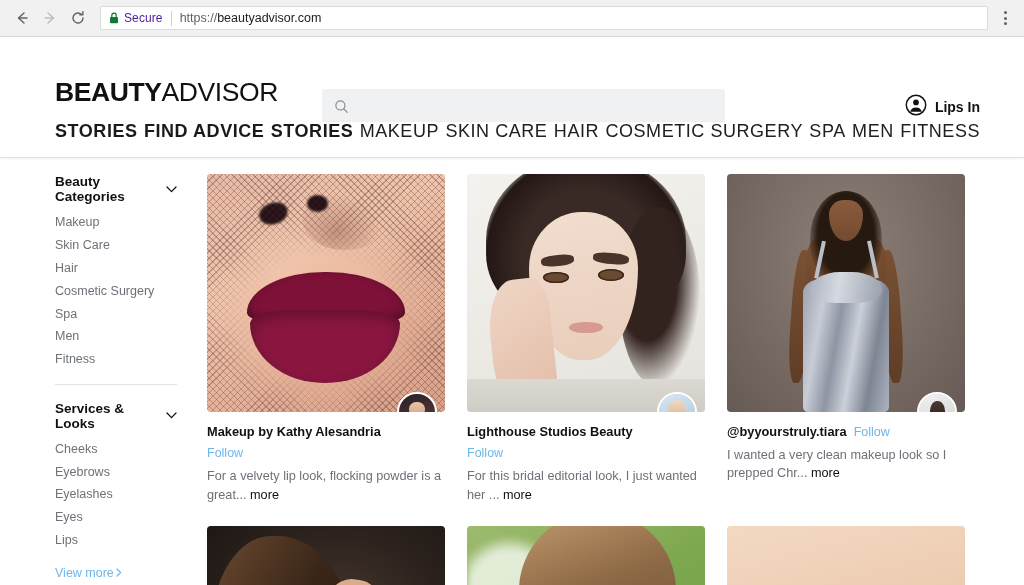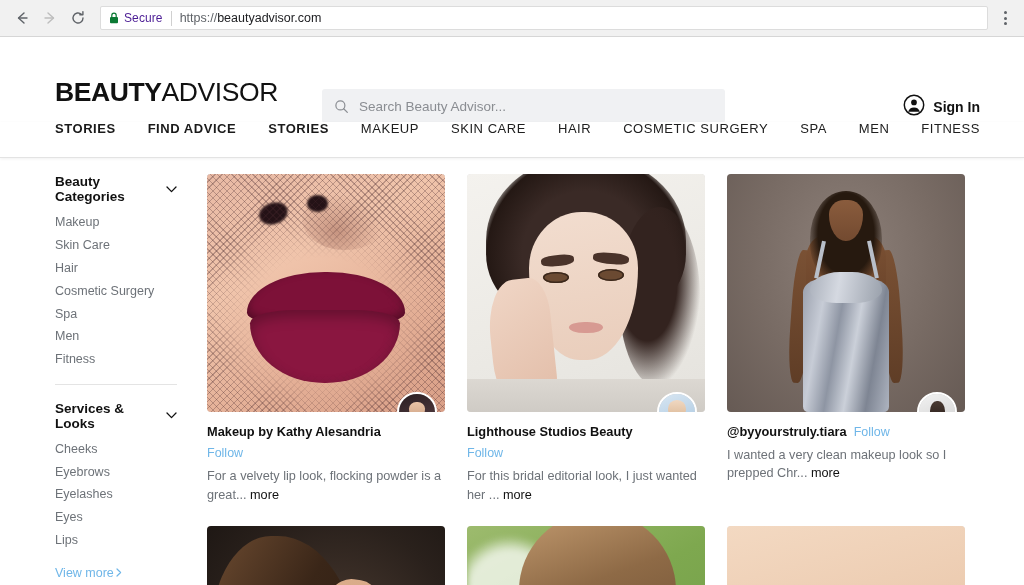--- a/index.html
+++ b/index.html
@@ -115,21 +115,21 @@
     box-shadow: 0 1px 3px rgba(0,0,0,0.06);
     display: flex;
     align-items: flex-start;
     padding-left: 55px;
     padding-right: 44px;
     gap: 0;
     position: relative;
     z-index: 5;
   }
   .nav-item {
-    font-size: 13px;
+    font-size: 18px;
     letter-spacing: 0.55px;
     color: #1a1a1a;
     white-space: nowrap;
     cursor: pointer;
     line-height: 1;
   }
   .nav-item.strong { font-weight: 700; }
   .nav-item.light { font-weight: 400; color: #202020; }
   .nav-spacer { flex: 1 1 auto; }
 
@@ -448,32 +448,31 @@
     <span class="b1">BEAUTY</span><span class="b2">ADVISOR</span>
   </div>
 
   <div class="search-wrap">
     <span class="search-icon">
       <svg width="15" height="15" viewBox="0 0 16 16" fill="none">
         <circle cx="6.8" cy="6.8" r="4.8" stroke="#8b8e93" stroke-width="1.3"></circle>
         <path d="M10.4 10.4 L14.2 14.2" stroke="#8b8e93" stroke-width="1.3" stroke-linecap="round"></path>
       </svg>
     </span>
-    <input class="search-input" type="text" placeholder="Search Beauty Advisor..." style="">
   </div>
 
   <div class="signin">
     <span>
       <svg width="22" height="22" viewBox="0 0 24 24">
         <circle cx="12" cy="12" r="10.6" fill="none" stroke="#111" stroke-width="1.6"></circle>
         <circle cx="12" cy="9.2" r="3.1" fill="#111"></circle>
         <path d="M5.6 19.4 a6.7 6.7 0 0 1 12.8 0 Z" fill="#111"></path>
       </svg>
     </span>
-    <span class="signin-label">Sign In</span>
+    <span class="signin-label">Lips In</span>
   </div>
 </div>
 
 <div class="main-nav">
   <div class="nav-item strong">STORIES</div>
   <div class="nav-spacer"></div>
   <div class="nav-item strong">FIND ADVICE</div>
   <div class="nav-spacer"></div>
   <div class="nav-item strong">STORIES</div>
   <div class="nav-spacer"></div>

